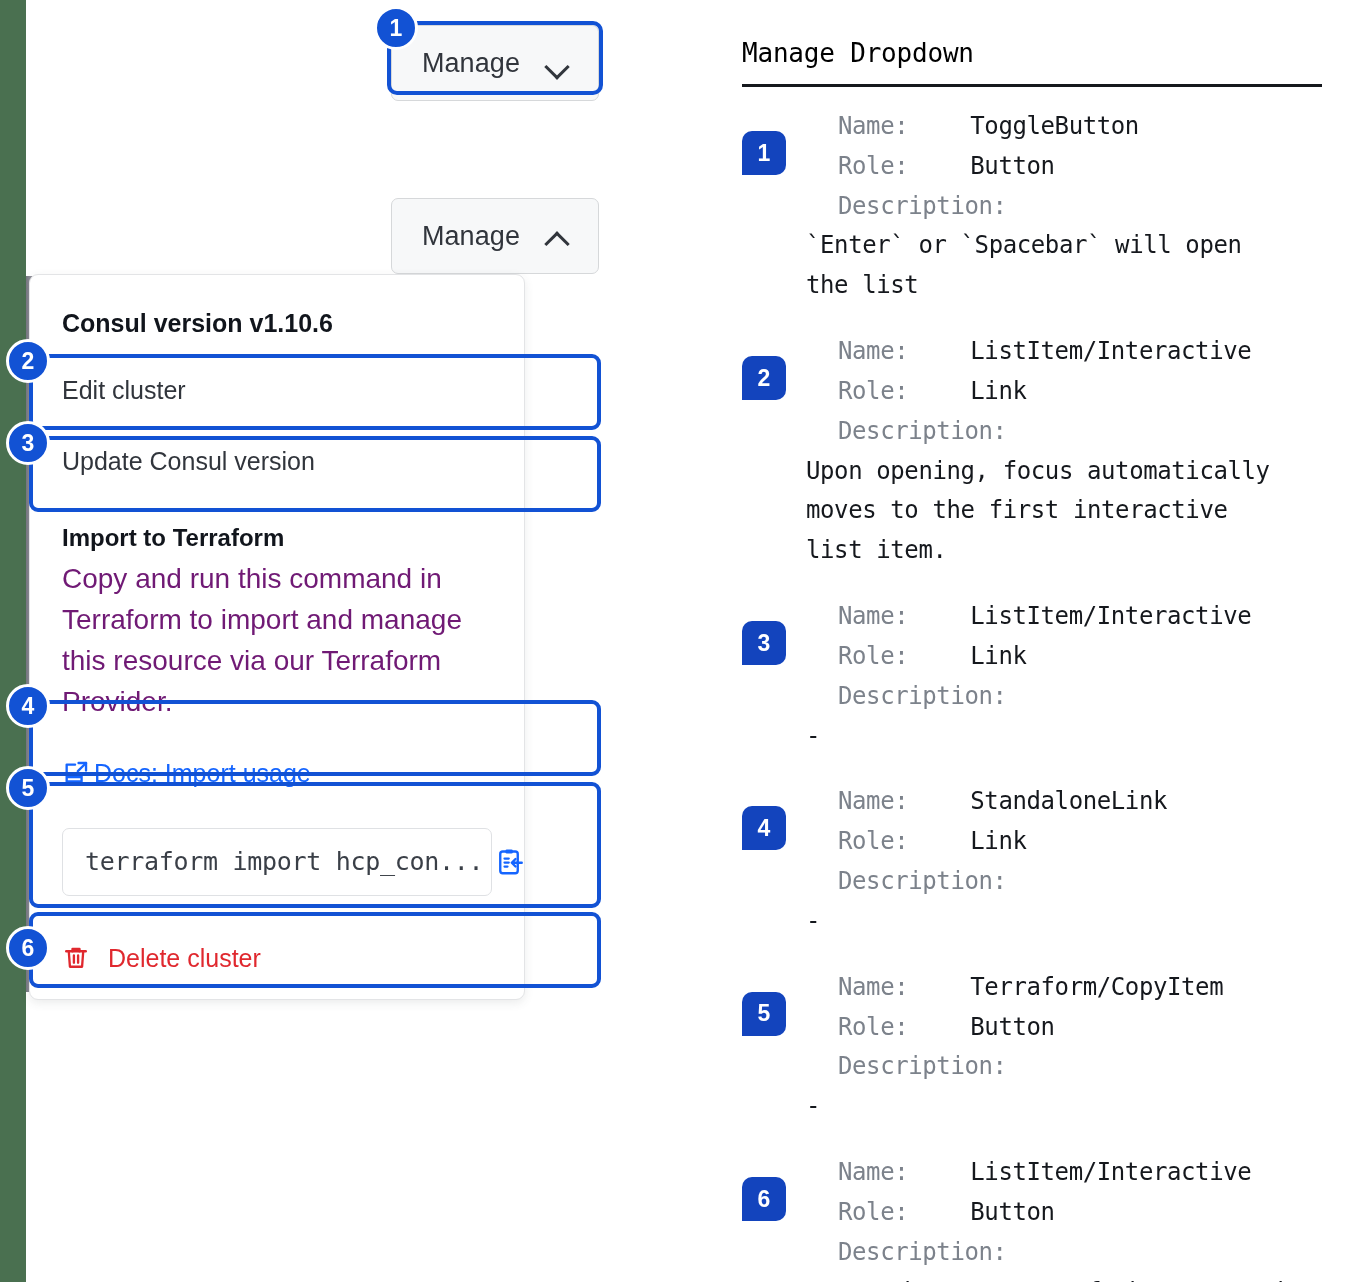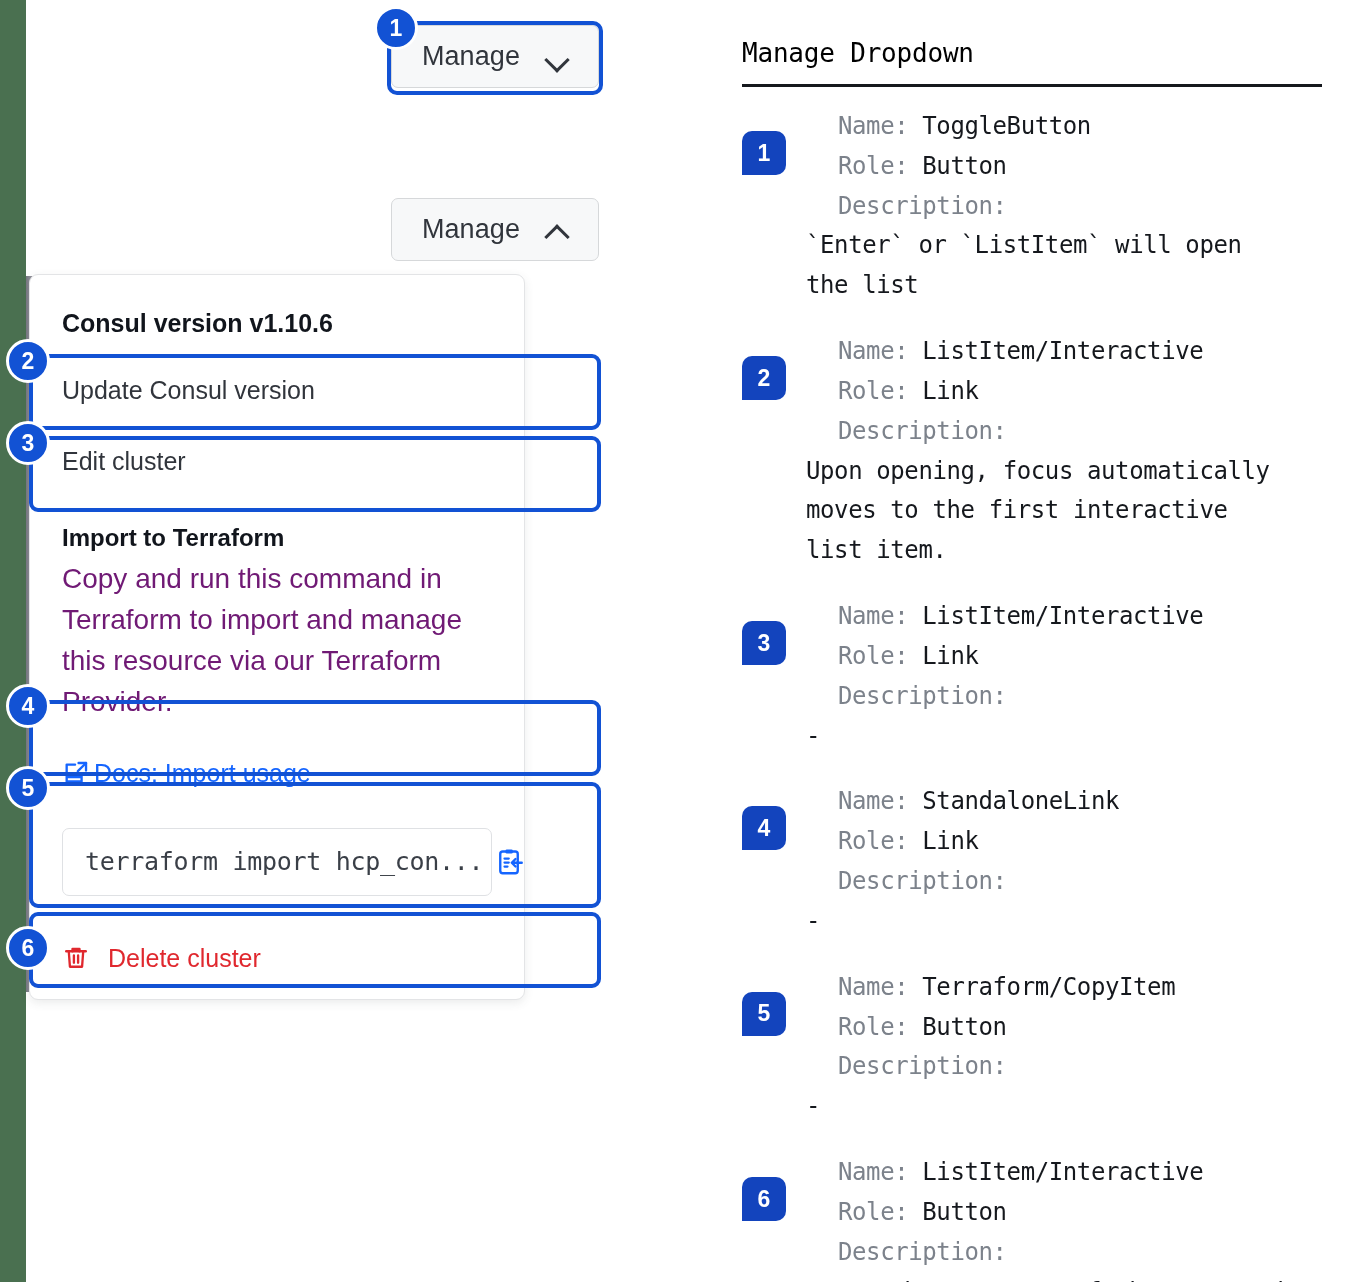--- a/index.html
+++ b/index.html
@@ -41,21 +41,21 @@
   
   .manage-btn {
     position: absolute;
     display: flex;
     align-items: center;
     justify-content: center;
     gap: 26px;
     background: #f7f8f9;
     border: 1px solid #d6d8da;
     border-radius: 7px;
-    height: 63px;
+    height: 76px;
     width: 208px;
     font-size: 27px;
     color: #31353c;
     letter-spacing: .1px;
   }
   .manage-btn .lbl { font-weight: 400; }
   .chev { width: 22px; height: 13px; position: relative; display:inline-block; }
   .chev::before {
     content: "";
     position: absolute;
@@ -226,21 +226,21 @@
     line-height: 1;
   }
   .entry-body {
     font-family: "DejaVu Sans Mono", "Liberation Mono", monospace;
     font-size: 24px;
     line-height: 1.66;
     color: #15181d;
     letter-spacing: -0.4px;
   }
   .entry-body .k { color: #7c828b; margin-left: 32px; }
-  .entry-body .v { color: #15181d; }
+  .entry-body .v { color: #15181d; margin-left: 48px; }
   .entry-body .desc { color: #15181d; white-space: pre-line; }
   .entry-row { white-space: nowrap; }
 
   
   .icon { display: inline-flex; align-items: center; justify-content: center; flex: 0 0 auto; }
 </style>
 </head>
 <body>
 
 <div id="root">
@@ -257,23 +257,23 @@
 
   <div class="manage-btn" id="manage-btn-open">
     <span class="lbl">Manage</span>
     <span class="chev up"></span>
   </div>
 
   <div class="popover">
 
     <div class="pop-head">Consul version v1.10.6</div>
 
+    <div class="pop-item">Edit cluster</div>
+
     <div class="pop-item">Update Consul version</div>
-
-    <div class="pop-item">Edit cluster</div>
 
     <div class="pop-section-title">Import to Terraform</div>
     <div class="pop-section-body">Copy and run this command in Terraform to import and manage this resource via our Terraform Provider.</div>
 
     <div class="pop-link-row">
       <span class="icon">
         <svg width="28" height="28" viewBox="0 0 24 24" fill="none">
           <path d="M4 4.8h7.2M4 4.8v14.4h12.8V12.2" stroke="#1565ff" stroke-width="2" stroke-linecap="round" stroke-linejoin="round"></path>
           <path d="M4.6 15.6h11.6" stroke="#1565ff" stroke-width="2" stroke-linecap="round"></path>
           <path d="M14.2 3.4h6.4v6.4" stroke="#1565ff" stroke-width="2" stroke-linecap="round" stroke-linejoin="round"></path>
@@ -325,21 +325,21 @@
   <div class="legend">
     <div class="legend-title">Manage Dropdown</div>
     <div class="legend-rule"></div>
     <div class="legend-list" id="legend-list">
         <div class="legend-entry">
           <div class="pin">1</div>
           <div class="entry-body">
             <div class="entry-row"><span class="k">Name: </span><span class="v">ToggleButton</span></div>
             <div class="entry-row"><span class="k">Role: </span><span class="v">Button</span></div>
             <div class="k entry-row">Description:</div>
-            <div class="desc">`Enter` or `ListItem` will open
+            <div class="desc">`Enter` or `Spacebar` will open
 the list</div>
           </div>
         </div>
         <div class="legend-entry">
           <div class="pin">2</div>
           <div class="entry-body">
             <div class="entry-row"><span class="k">Name: </span><span class="v">ListItem/Interactive</span></div>
             <div class="entry-row"><span class="k">Role: </span><span class="v">Link</span></div>
             <div class="k entry-row">Description:</div>
             <div class="desc">Upon opening, focus automatically

